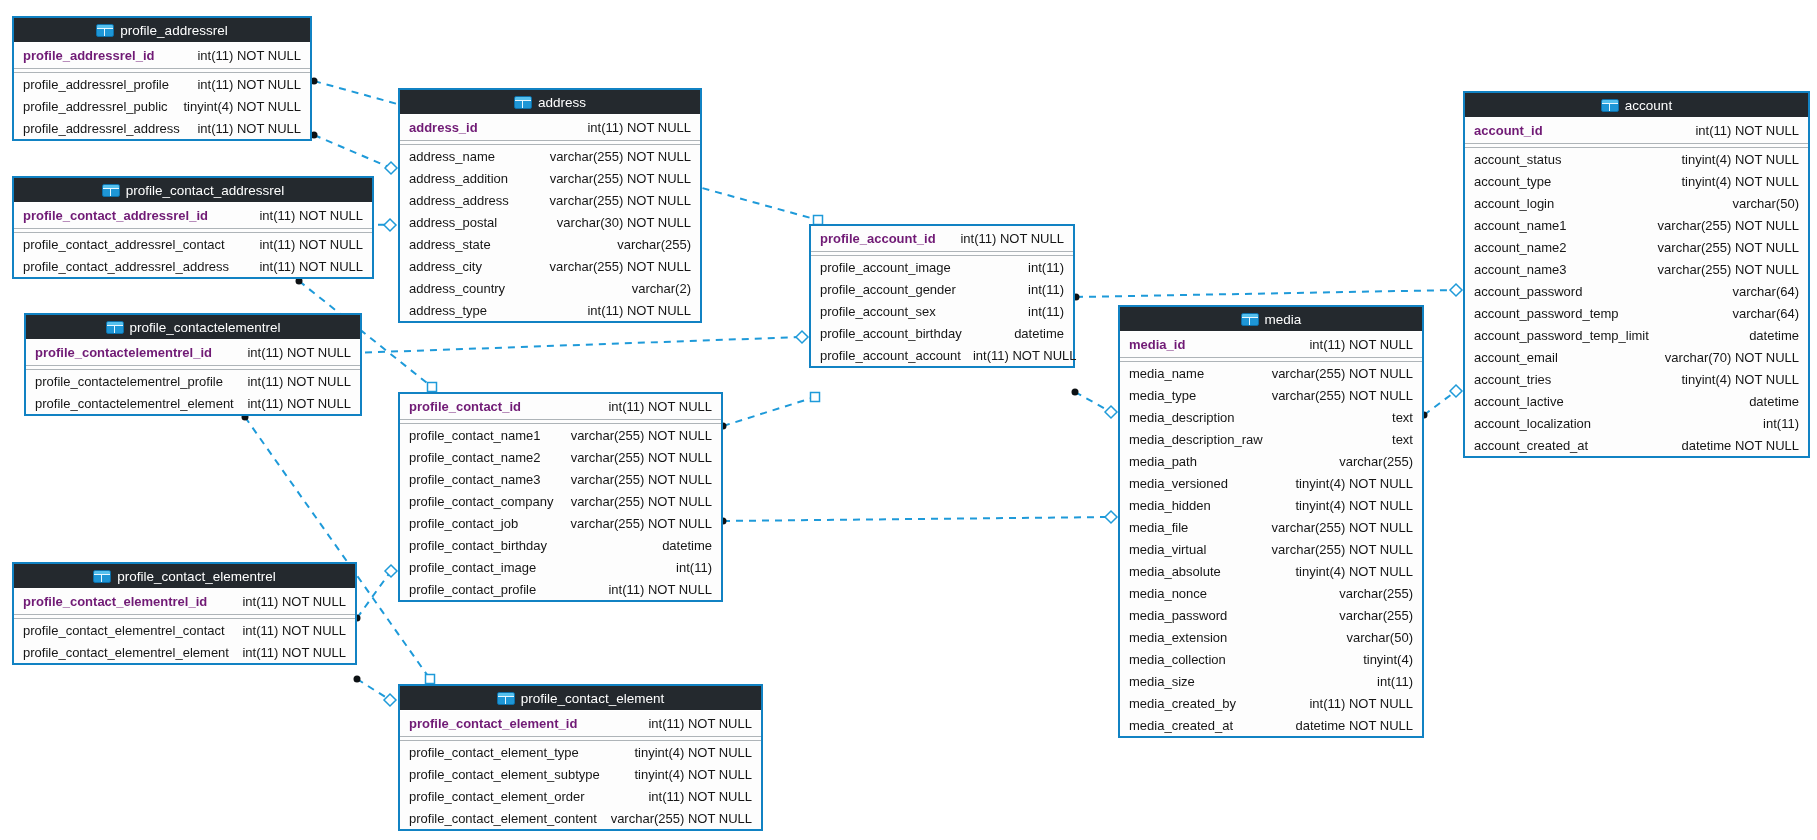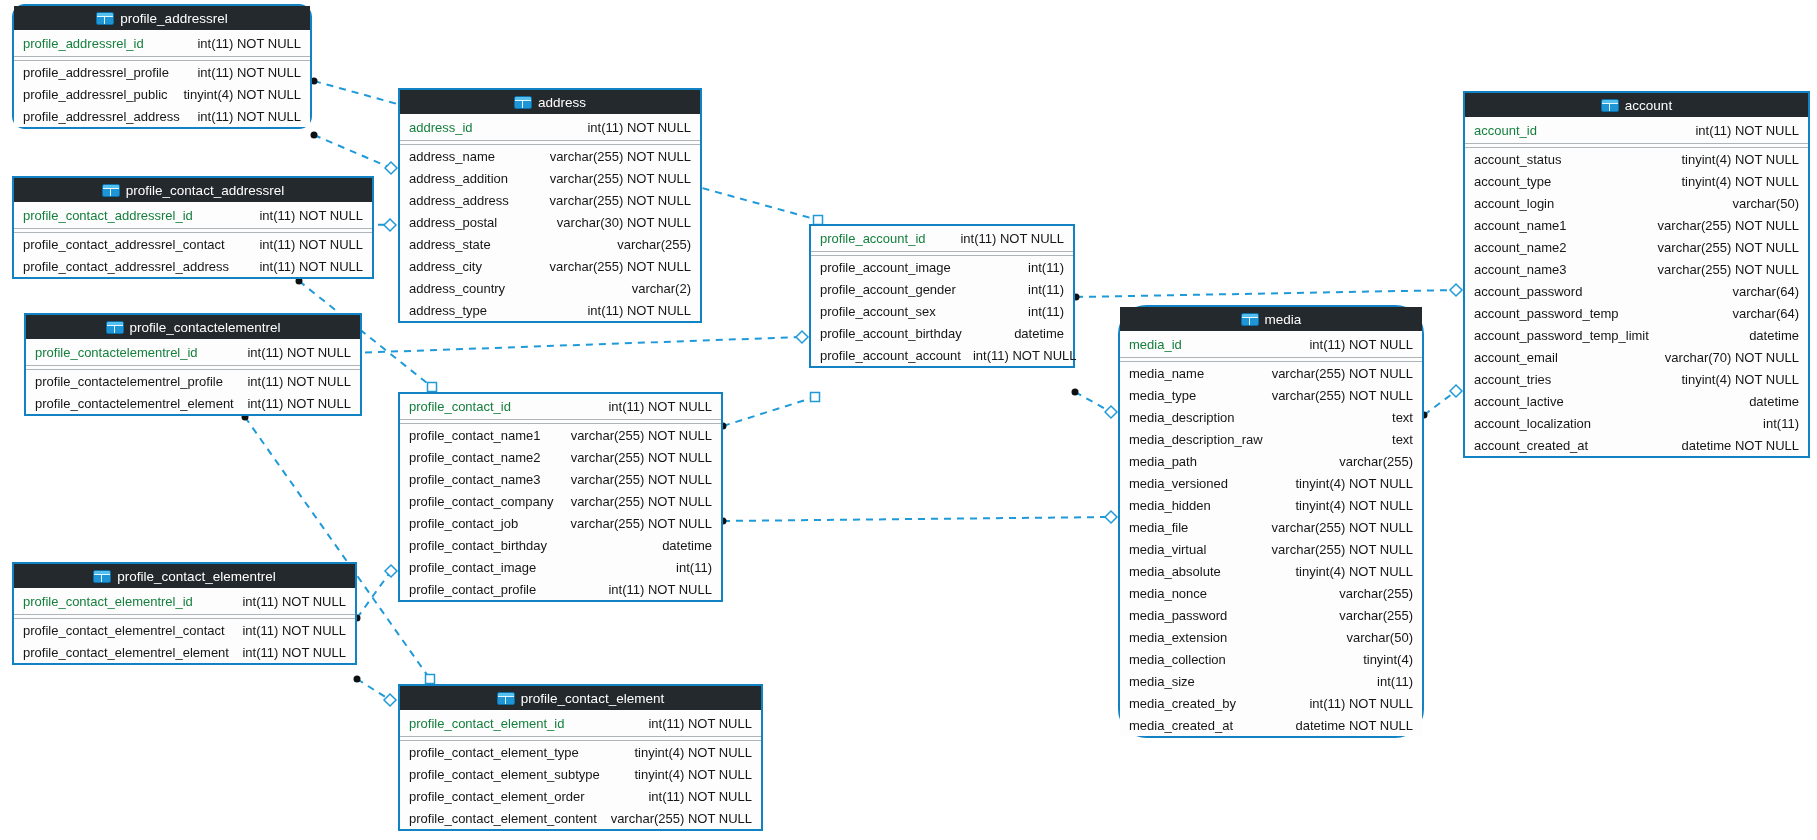--- a/index.html
+++ b/index.html
@@ -43,21 +43,21 @@
     height:22px;
     display:flex;align-items:center;
     padding:0 9px;
     font-size:13px;
     color:#161616;
     white-space:nowrap;
     box-sizing:border-box;
     background:#fdfdfd;
   }
   .tbl-row.pk{height:25px;}
-  .tbl-row.pk .col-name{font-weight:normal;color:#15803d;}
+  .tbl-row.pk .col-name{font-weight:bold;color:#701a75;}
   .col-name{margin-right:auto;padding-right:12px;}
   .col-type{margin-left:auto;}
   .tbl-sep{
     height:5px;
     border-top:1px solid #aeb4b8;
     border-bottom:1px solid #aeb4b8;
     background:#fdfdfd;
     box-sizing:border-box;
   }
 </style>
@@ -125,21 +125,21 @@
         <line x1="1076" y1="297" x2="1456" y2="290" stroke="#1e9ad9" stroke-width="2" stroke-dasharray="7 6"></line>
         <circle cx="1076" cy="297" r="3.5" fill="#0d1114"></circle>
         <path d="M 1450 290 L 1456 284 L 1462 290 L 1456 296 Z" fill="#ffffff" stroke="#1e9ad9" stroke-width="1.5"></path>
       </g>
       <g>
         <line x1="1424" y1="415" x2="1456" y2="391" stroke="#1e9ad9" stroke-width="2" stroke-dasharray="7 6"></line>
         <circle cx="1424" cy="415" r="3.5" fill="#0d1114"></circle>
         <path d="M 1450 391 L 1456 385 L 1462 391 L 1456 397 Z" fill="#ffffff" stroke="#1e9ad9" stroke-width="1.5"></path>
       </g>
     </svg>
-<div class="tbl" style="left: 12px; top: 4px; width: 300px; border-radius: 13px;">
+<div class="tbl" style="left: 12px; top: 16px; width: 300px;">
       <div class="tbl-header">
         <span class="tbl-icon"></span>
         <span class="tbl-title">profile_addressrel</span>
       </div>
       <div class="tbl-row pk">
         <span class="col-name">profile_addressrel_id</span>
         <span class="col-type">int(11) NOT NULL</span>
       </div>
       <div class="tbl-sep"></div>
       <div class="tbl-row">
@@ -341,21 +341,21 @@
       </div>
       <div class="tbl-row">
         <span class="col-name">profile_account_birthday</span>
         <span class="col-type">datetime</span>
       </div>
       <div class="tbl-row">
         <span class="col-name">profile_account_account</span>
         <span class="col-type">int(11) NOT NULL</span>
       </div>
     </div>
-    <div class="tbl" style="left: 1118px; top: 305px; width: 306px; border-radius: 29px;">
+    <div class="tbl" style="left: 1118px; top: 305px; width: 306px;">
       <div class="tbl-header">
         <span class="tbl-icon"></span>
         <span class="tbl-title">media</span>
       </div>
       <div class="tbl-row pk">
         <span class="col-name">media_id</span>
         <span class="col-type">int(11) NOT NULL</span>
       </div>
       <div class="tbl-sep"></div>
       <div class="tbl-row">

